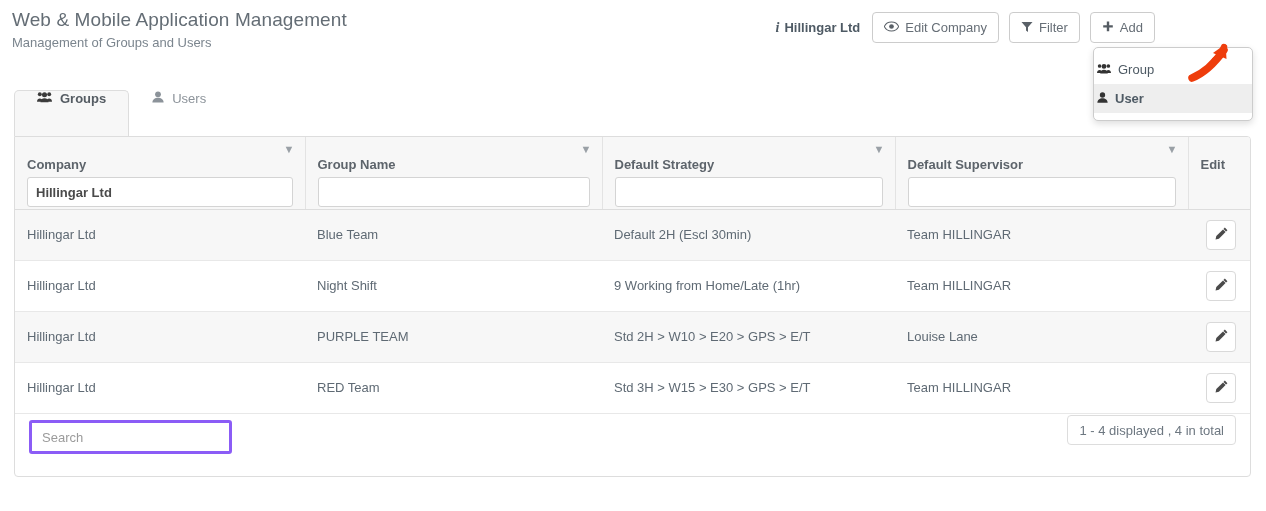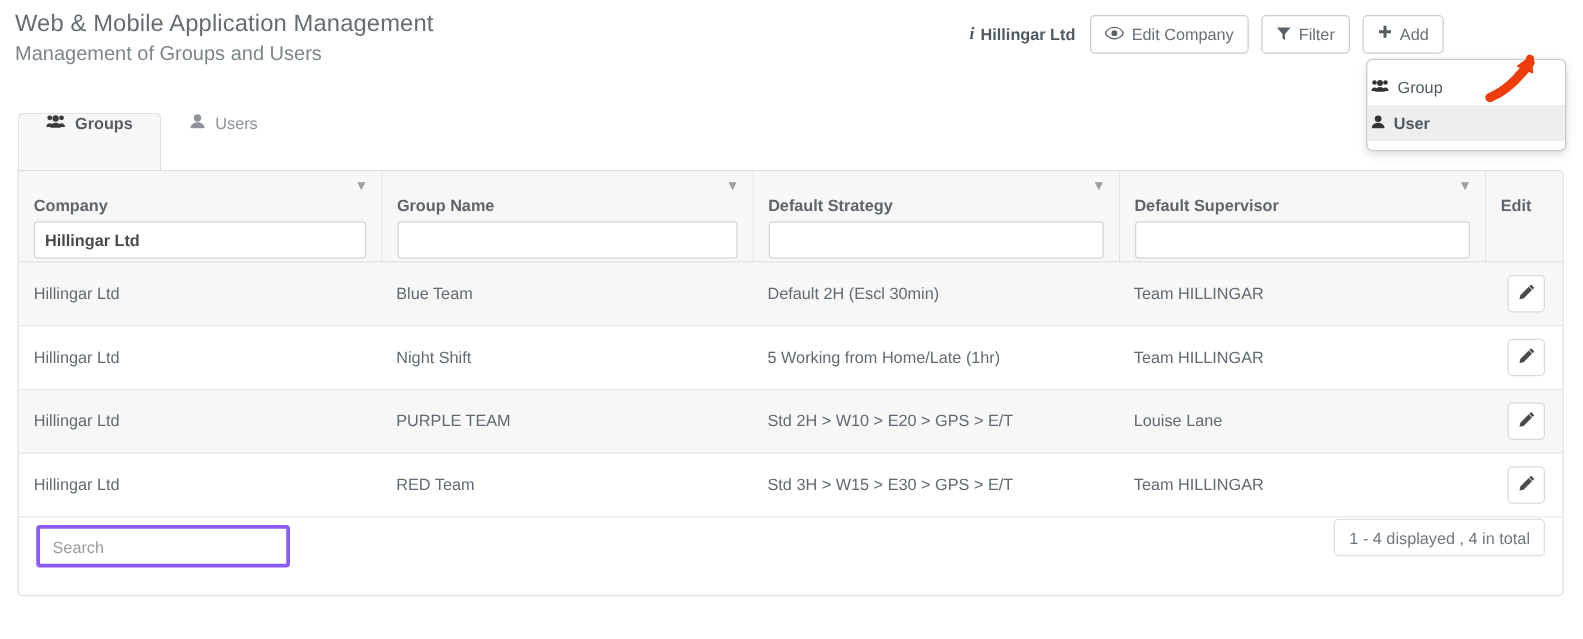--- a/index.html
+++ b/index.html
@@ -26,21 +26,21 @@
     left: 12px; top: 9px;
     font-size: 19px;
     font-weight: 400;
     color: #646d75;
     letter-spacing: 0.1px;
     white-space: nowrap;
   }
   #page-subtitle {
     position: absolute;
     left: 12px; top: 35px;
-    font-size: 16px;
+    font-size: 13px;
     font-weight: 400;
     color: #7b858e;
     white-space: nowrap;
   }
 
   
   #header-actions {
     position: absolute;
     right: 14px; top: 12px;
     display: flex;
@@ -419,21 +419,21 @@
           <td class="edit-cell"><span class="edit-btn">
               <span><svg width="13" height="13" viewBox="0 0 14 14" aria-hidden="true">
                   <path d="M10.6 0.6l2.8 2.8-1.5 1.5-2.8-2.8z" fill="#4a4a4a"></path>
                   <path d="M8.6 2.6l2.8 2.8L4.2 12.6 0.6 13.4 1.4 9.8z" fill="#4a4a4a"></path>
                 </svg></span>
             </span></td>
         </tr>
         <tr class="even">
           <td>Hillingar Ltd</td>
           <td>Night Shift</td>
-          <td>5 Working from Home/Late (1hr)</td>
+          <td>9 Working from Home/Late (1hr)</td>
           <td>Team HILLINGAR</td>
           <td class="edit-cell"><span class="edit-btn">
               <span><svg width="13" height="13" viewBox="0 0 14 14" aria-hidden="true">
                   <path d="M10.6 0.6l2.8 2.8-1.5 1.5-2.8-2.8z" fill="#4a4a4a"></path>
                   <path d="M8.6 2.6l2.8 2.8L4.2 12.6 0.6 13.4 1.4 9.8z" fill="#4a4a4a"></path>
                 </svg></span>
             </span></td>
         </tr>
         <tr class="odd">
           <td>Hillingar Ltd</td>

